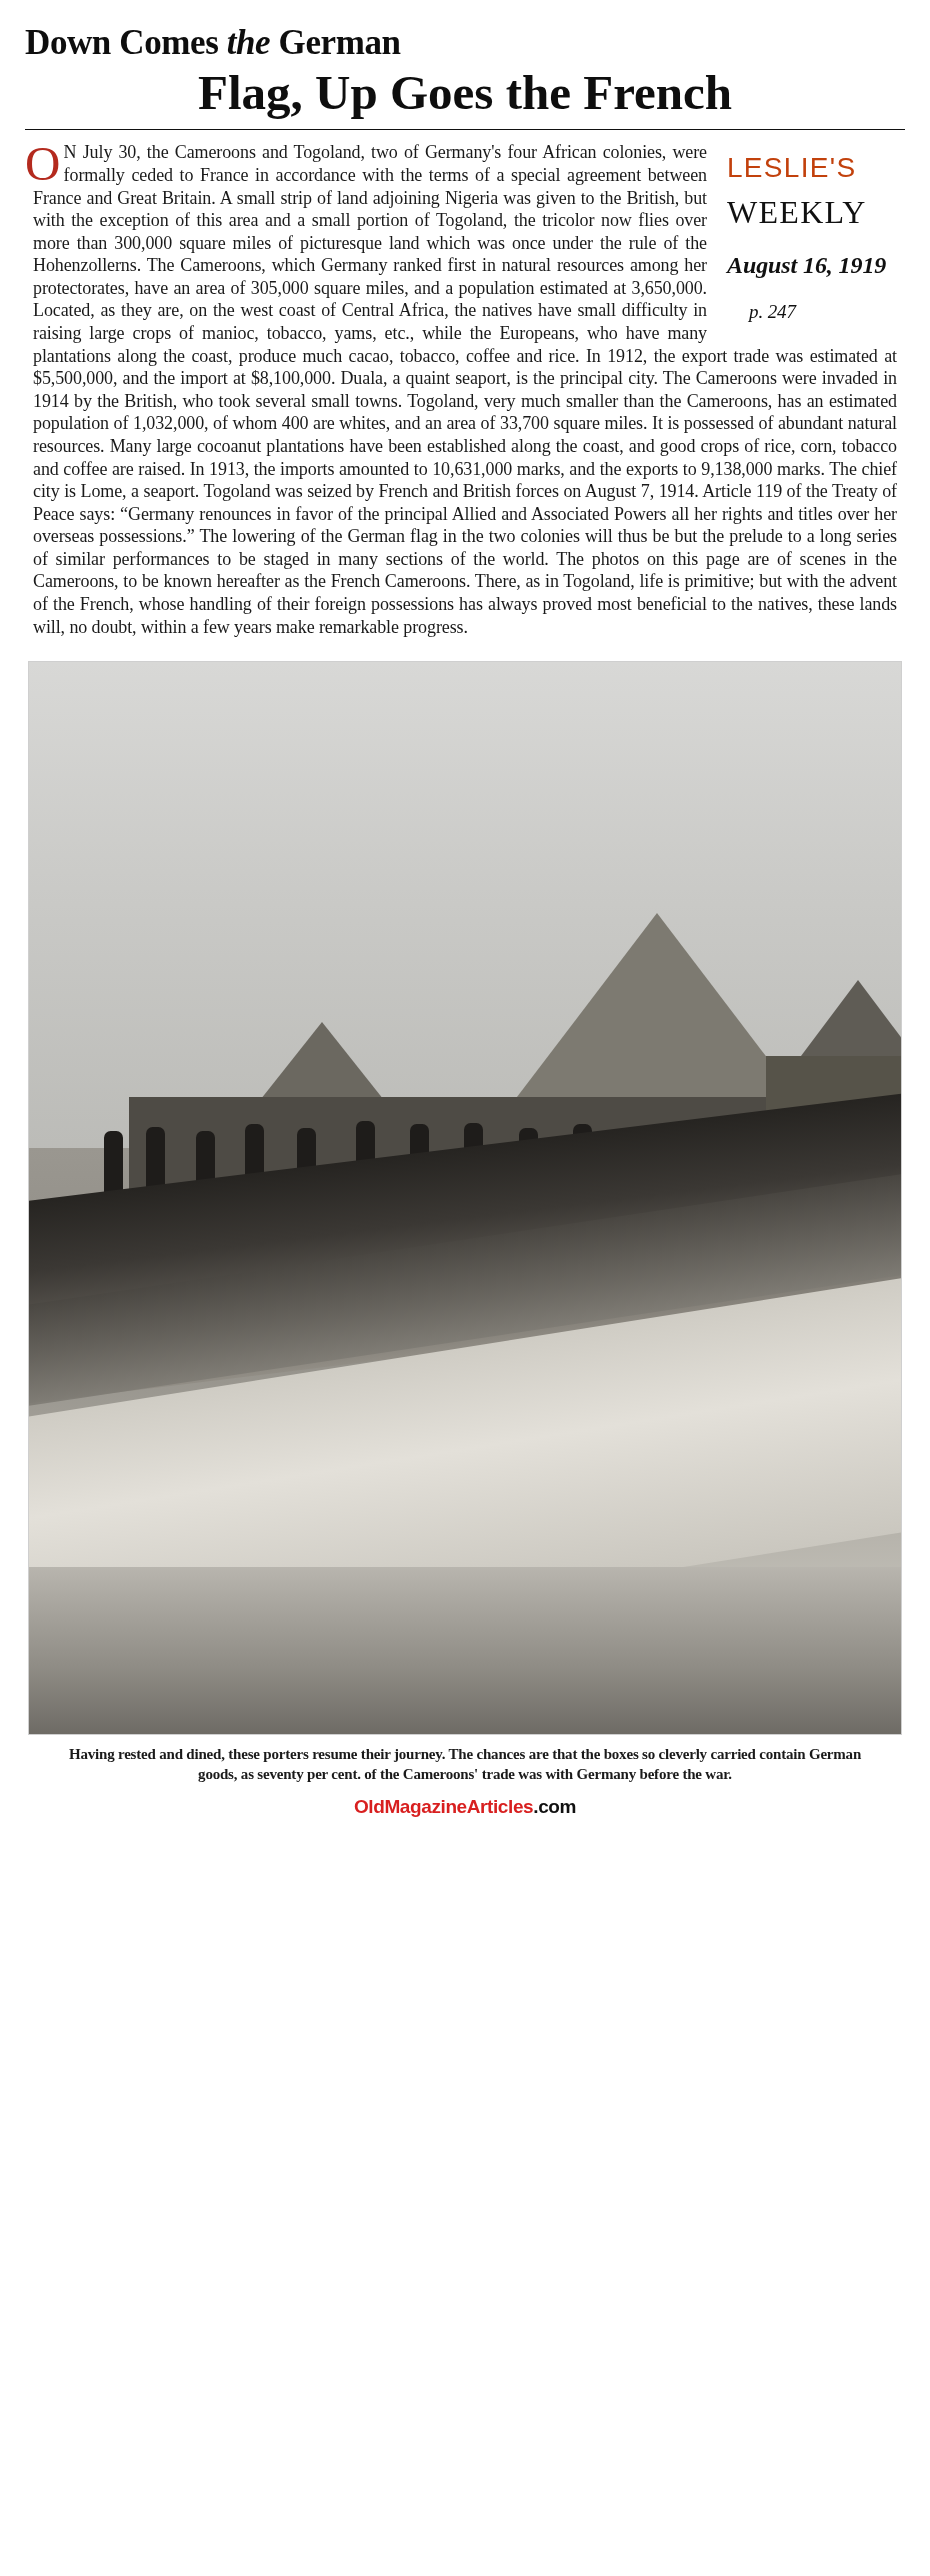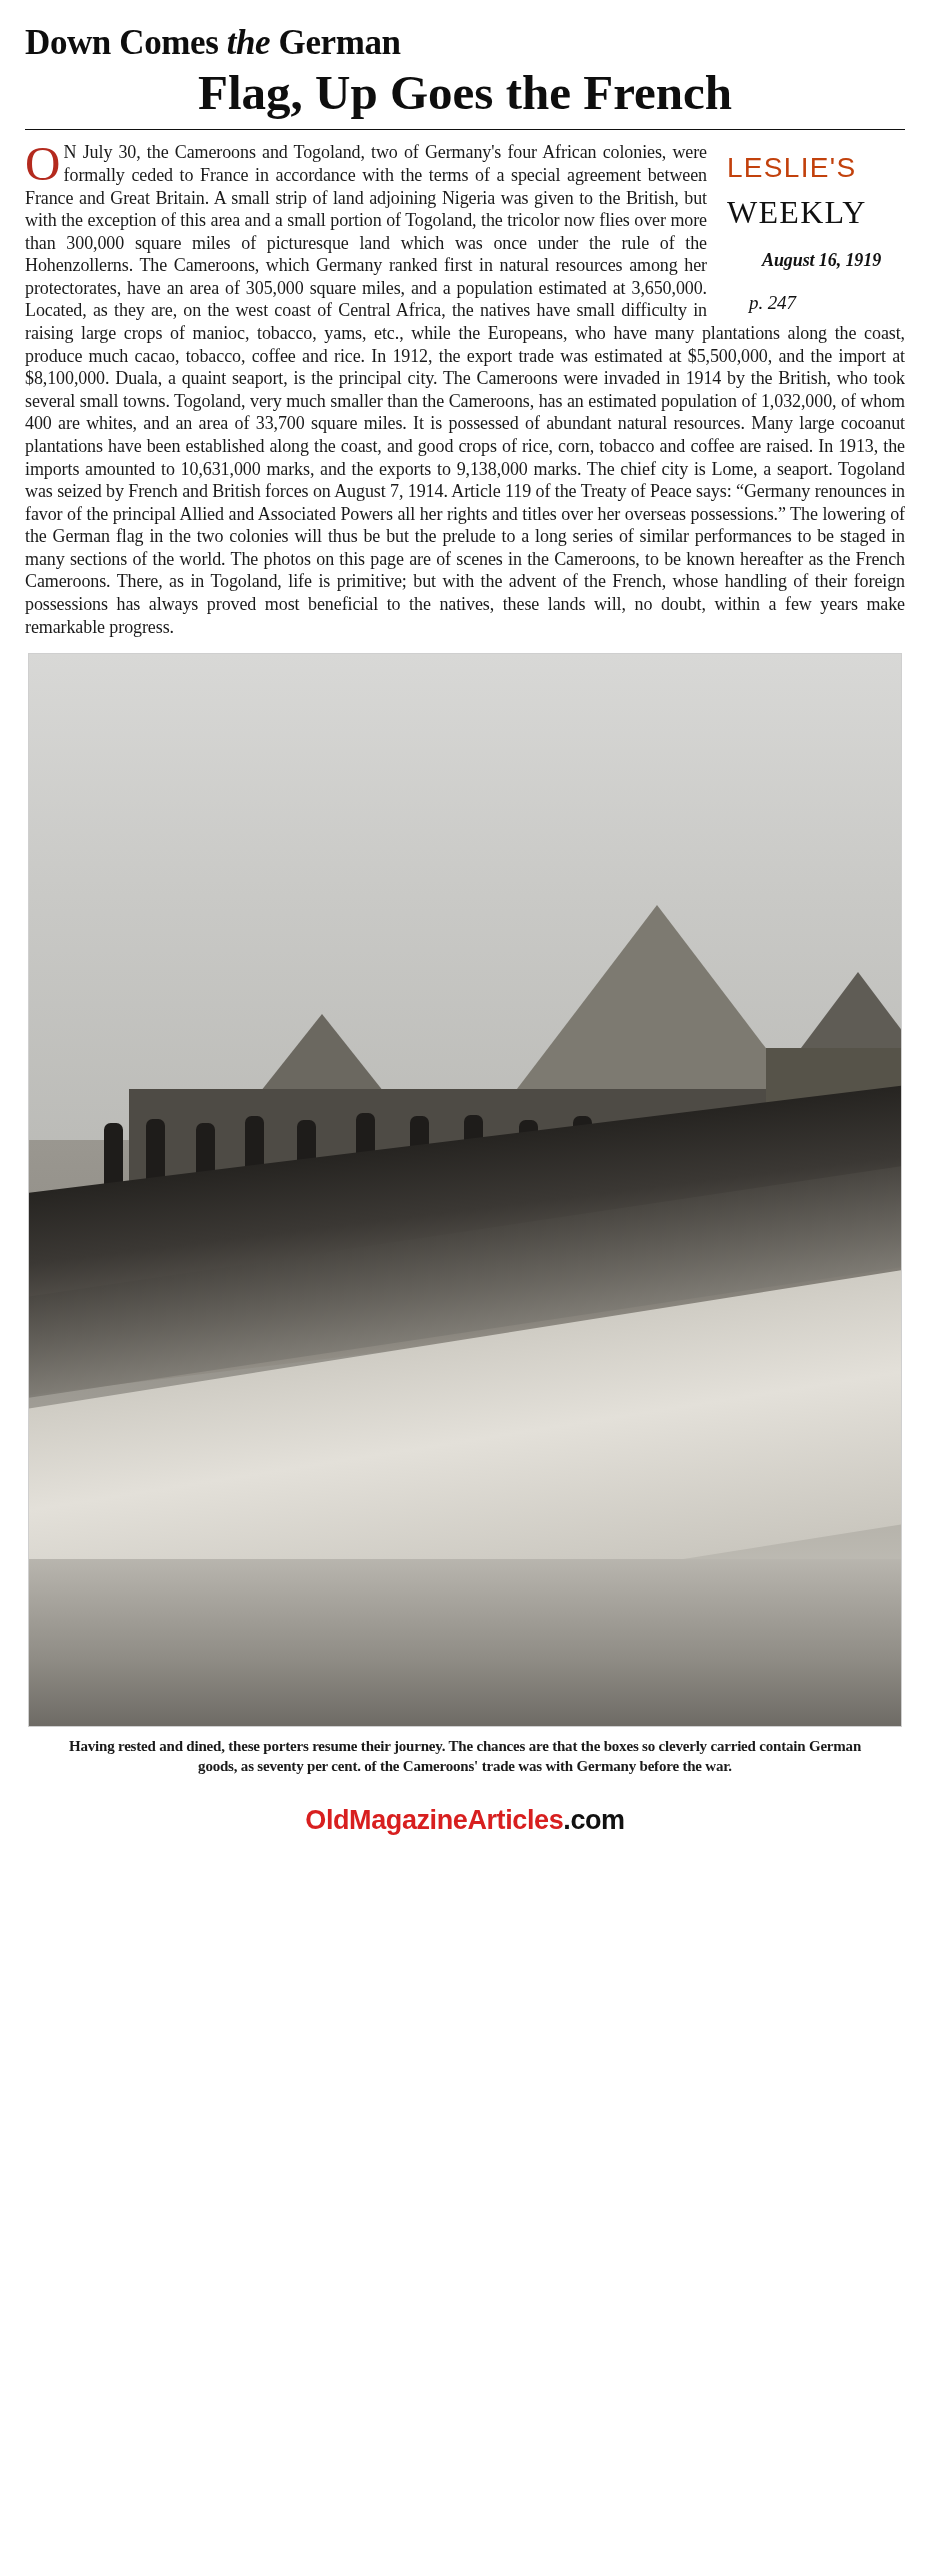--- a/index.html
+++ b/index.html
@@ -79,24 +79,23 @@
     font-family: "Liberation Serif", serif;
     font-size: 32px;
     letter-spacing: 1.3px;
     line-height: 1.45;
     color: #111;
     margin-bottom: 11.7px;
   }
   .masthead .mh-date {
     font-style: italic;
     font-weight: bold;
-    font-size: 18px;
+    font-size: 24px;
     line-height: 1.5;
     color: #111;
-    margin-left: 35px;
   }
   .masthead .mh-page {
     font-style: italic;
     font-size: 19px;
     color: #111;
     margin-top: 17px;
     margin-left: 22px;
   }
 
   .dropcap {
@@ -104,21 +103,21 @@
     font-family: "Liberation Serif", serif;
     font-size: 49px;
     line-height: 37px;
     font-weight: normal;
     color: #b42a1e;
     padding: 1.7px 3.3px 0 0;
     margin-top: 1.7px;
   }
 
   p.body {
-    margin: 0;
+    margin: 8px;
     text-indent: 0;
   }
 
   
   .photo-frame {
     margin: 15px 3.3px 0 3.3px;
     border: 0.8px solid #cfcfcf;
     background: #cdcdcd;
     position: relative;
     height: 1072px;
@@ -203,25 +202,25 @@
     margin: 10px 33px 0 33px;
     font-family: "Liberation Serif", serif;
     font-size: 15px;
     line-height: 1.32;
     text-align: center;
     color: #1a1a1a;
     font-weight: bold;
     letter-spacing: -0.2px;
   }
   .footer-brand {
-    margin-top: 28px;
+    margin-top: 11px;
     text-align: center;
     font-family: "Liberation Sans", sans-serif;
     font-weight: bold;
-    font-size: 27px;
+    font-size: 19px;
     letter-spacing: -0.4px;
   }
   .footer-brand .red { color: #d81f1f; }
   .footer-brand .blk { color: #111111; }
   .clear { clear: both; }
 </style>
 </head>
 <body>
 
 <div class="page">

